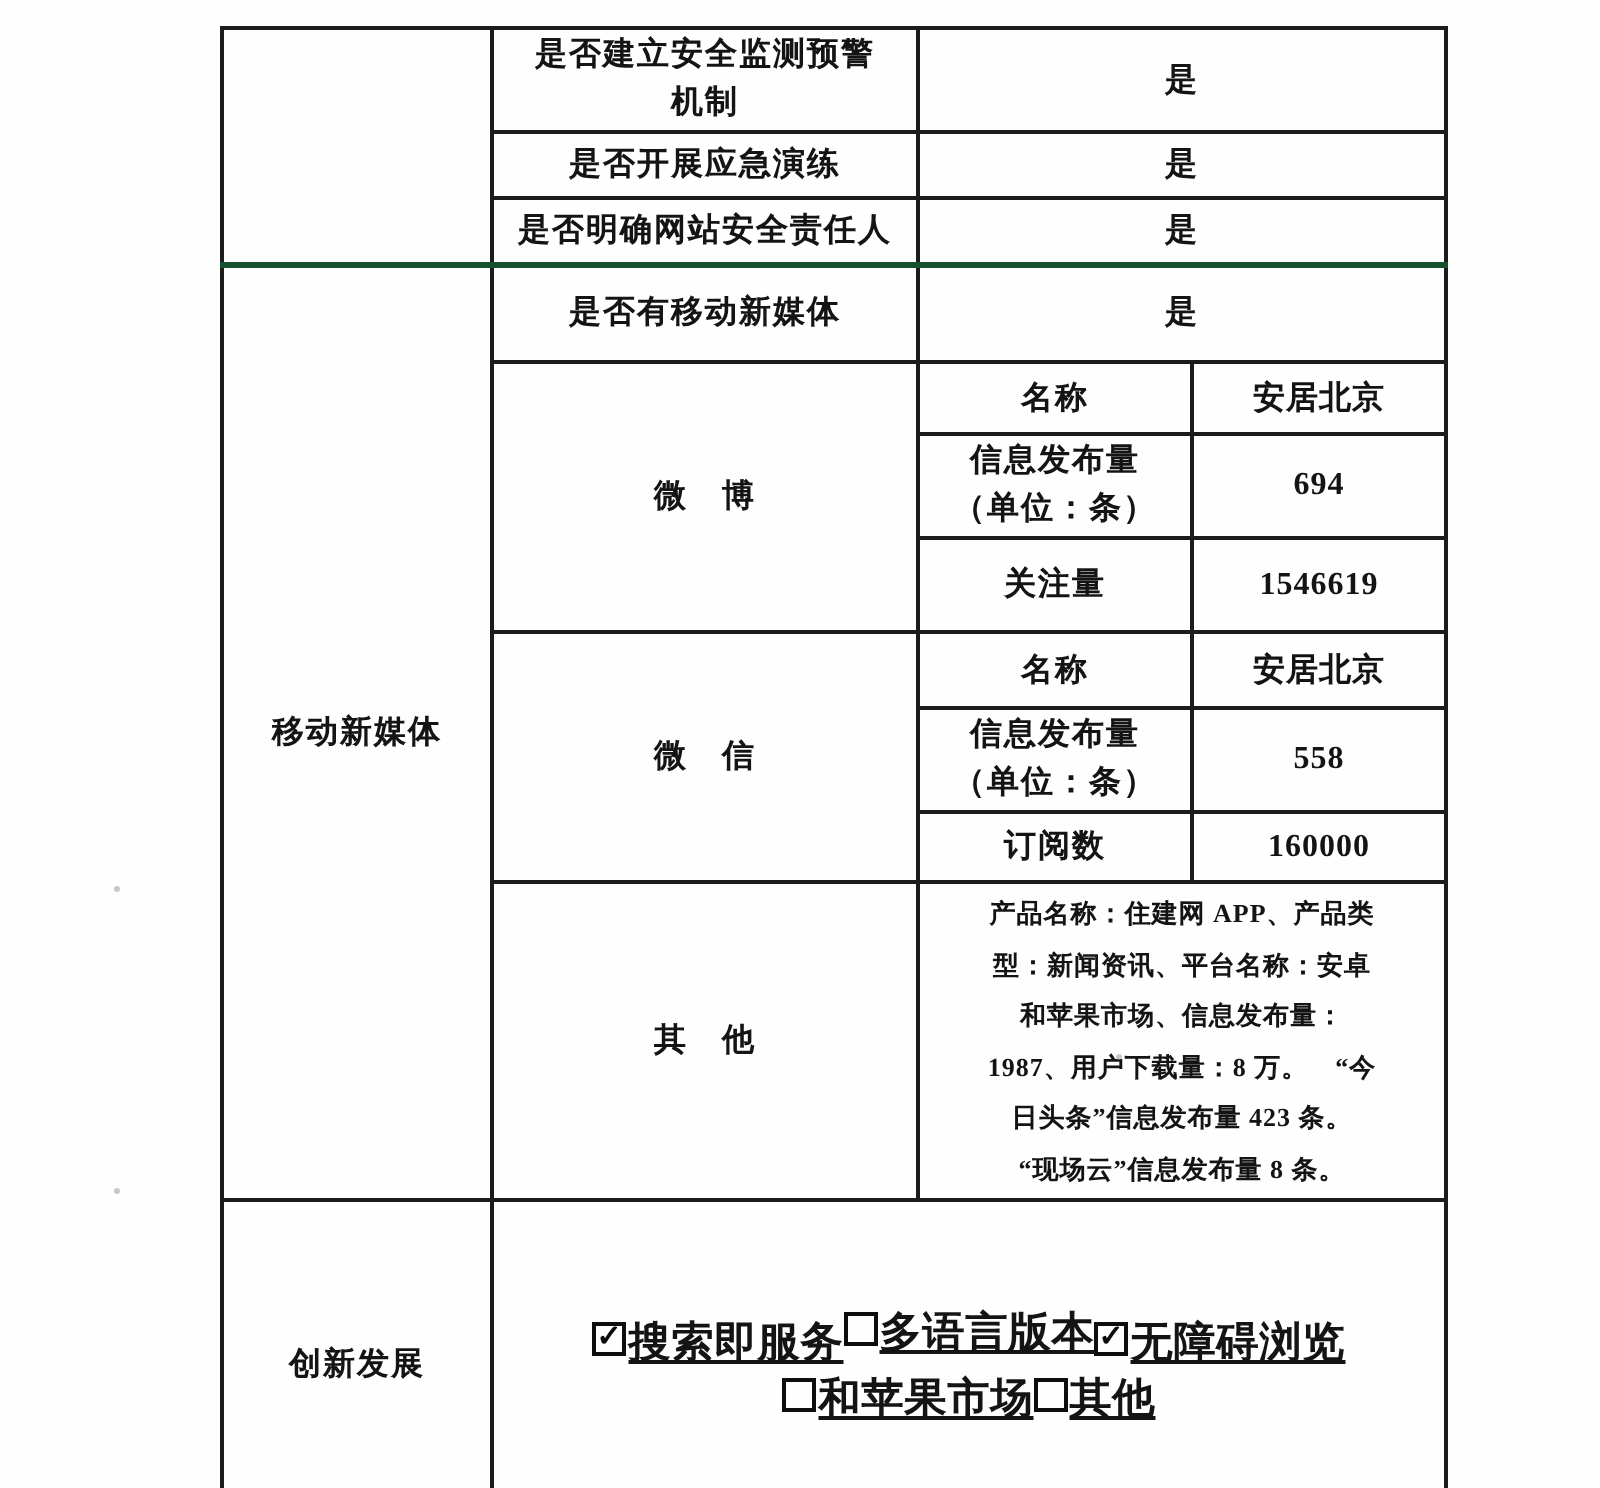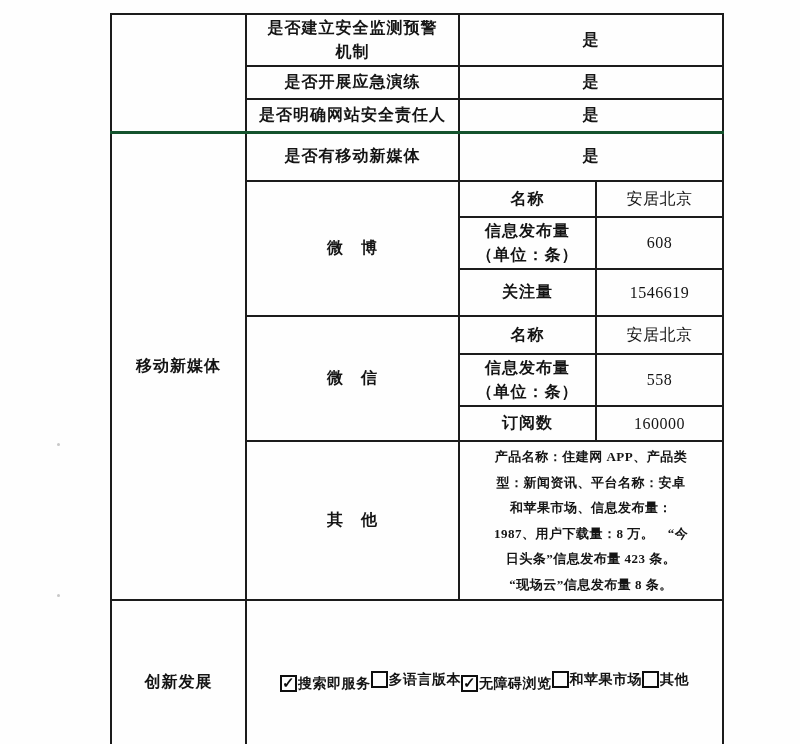--- a/index.html
+++ b/index.html
@@ -22,41 +22,41 @@
     text-align:center;
     vertical-align:middle;
     padding:1px 4px;
     font-size:16px;
     font-weight:700;
     letter-spacing:1px;
     color:#141414;
     overflow:hidden;
   }
   td.pre{white-space:pre-line;line-height:24px;margin-left:20px;}
-  td.num{letter-spacing:0.5px;font-weight:400;border-radius:15px;}
+  td.num{letter-spacing:0.5px;font-weight:700;border-radius:15px;}
   td.thick-top{border-top:3px solid #14532d;}
   td.other-text{
     white-space:pre-line;
     line-height:25.5px;
     letter-spacing:0.5px;
     padding:2px 6px;
     font-size:13px;
   }
   td.cbrow{letter-spacing:0.5px;}
   .cb{display:inline-flex;align-items:center;white-space:nowrap;}
   .cb .box{
     display:inline-flex;align-items:center;justify-content:center;
     width:13px;height:13px;
     border:2.5px solid #0e0e0e;
     margin:0 1px 0 0;
     font-size:15px;font-weight:900;line-height:1;
     color:#0b0b0b;
     transform:translateY(-1px);
   }
-  .cb .cb-label{font-size:14px;font-weight:700;}
+  .cb .cb-label{font-size:21px;font-weight:700;text-decoration:underline;}
   .speck{position:absolute;background:#9a9a9a;border-radius:50%;opacity:.55;}
 </style>
 </head>
 <body>
 
 <div class="sheet">
 
   <table class="report">
     <colgroup>
       <col style="width:135px">
@@ -88,21 +88,21 @@
     </tr>
 
     <tr style="height:36px">
       <td rowspan="3">微　博</td>
       <td>名称</td>
       <td class="num">安居北京</td>
     </tr>
     <tr style="height:50px">
       <td class="pre">信息发布量
 （单位：条）</td>
-      <td class="num">608</td>
+      <td class="num">694</td>
     </tr>
     <tr style="height:47px">
       <td>关注量</td>
       <td class="num">1546619</td>
     </tr>
 
     <tr style="height:38px">
       <td rowspan="3">微　信</td>
       <td>名称</td>
       <td class="num">安居北京</td>

